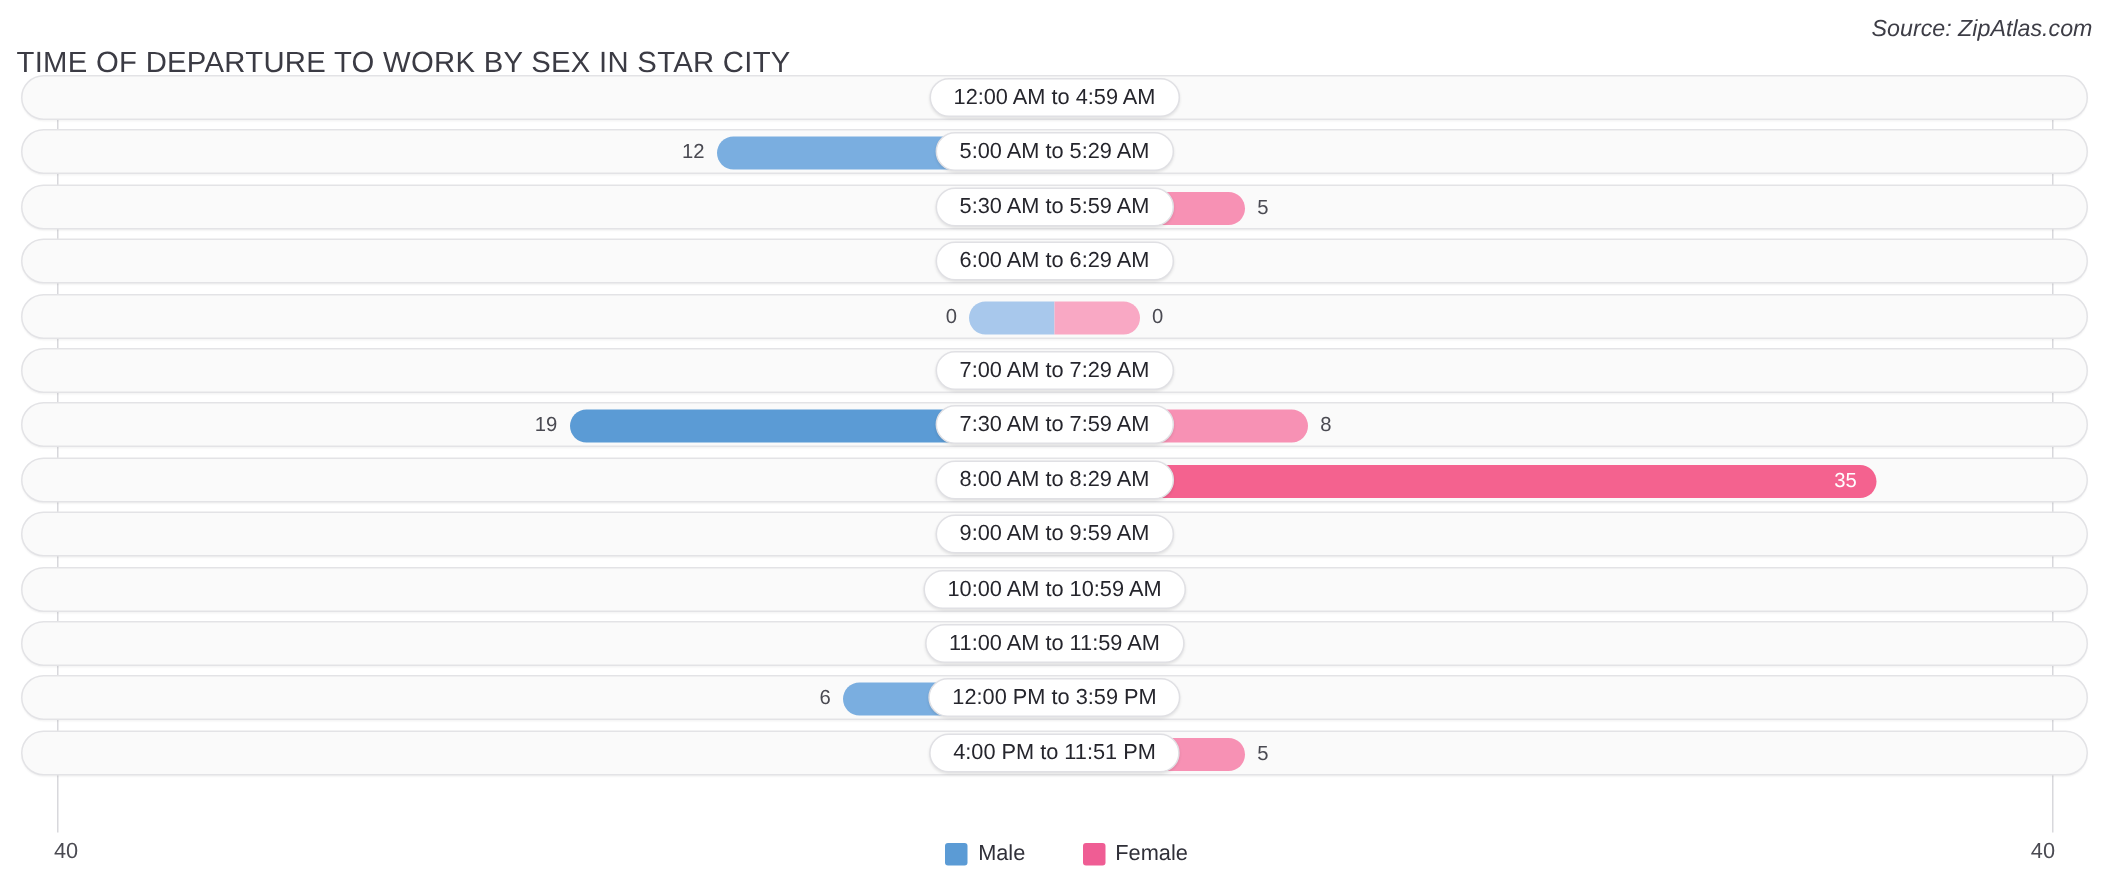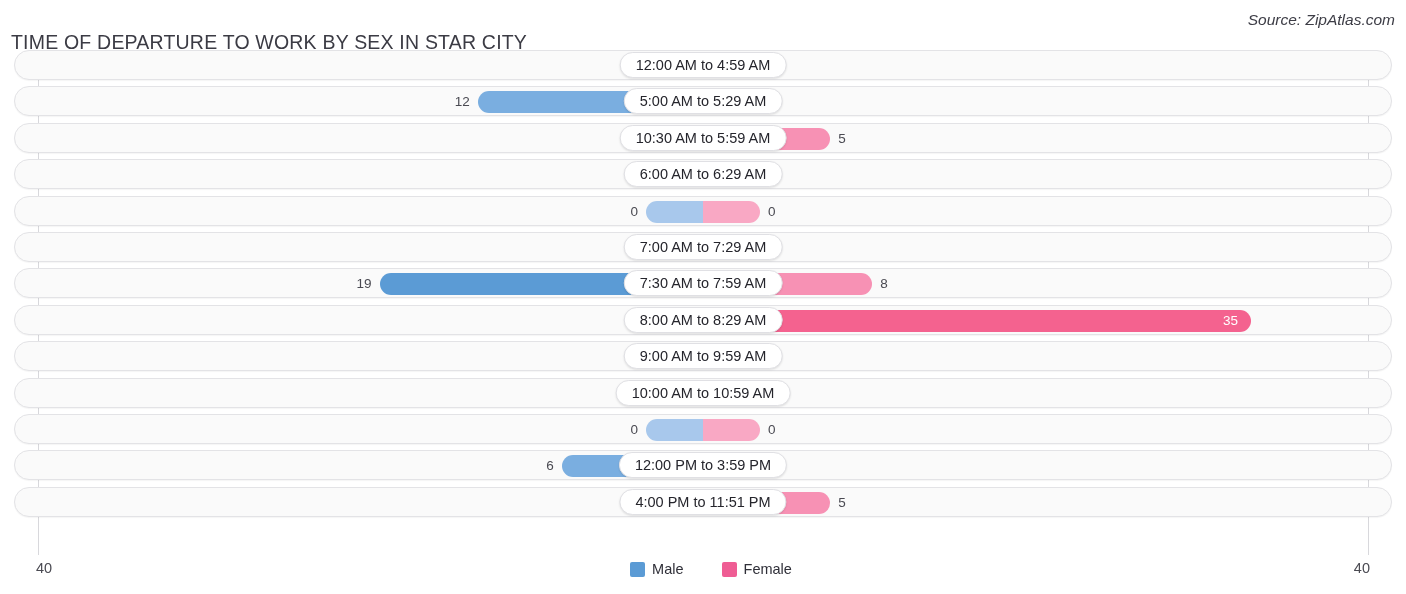--- a/index.html
+++ b/index.html
@@ -139,21 +139,21 @@
             <div class="val female" style="left: 753px;">0</div>
             <div class="pill">5:00 AM to 5:29 AM</div>
           </div>
         </div>
         <div class="row">
           <div class="bar-wrap">
             <div class="bar male" style="left: 631px; width: 57px; background: rgb(168, 200, 236);"></div>
             <div class="bar female" style="left: 688px; width: 127.125px; background: rgb(247, 145, 180);"></div>
             <div class="val male" style="right: 753px;">0</div>
             <div class="val female" style="left: 823.125px;">5</div>
-            <div class="pill">10:30 AM to 5:59 AM</div>
+            <div class="pill">5:30 AM to 5:59 AM</div>
           </div>
         </div>
         <div class="row">
           <div class="bar-wrap">
             <div class="bar male" style="left: 631px; width: 57px; background: rgb(168, 200, 236);"></div>
             <div class="bar female" style="left: 688px; width: 57px; background: rgb(249, 168, 196);"></div>
             <div class="val male" style="right: 753px;">0</div>
             <div class="val female" style="left: 753px;">0</div>
             <div class="pill">6:00 AM to 6:29 AM</div>
           </div>
@@ -210,20 +210,21 @@
             <div class="val female" style="left: 753px;">0</div>
             <div class="pill">10:00 AM to 10:59 AM</div>
           </div>
         </div>
         <div class="row">
           <div class="bar-wrap">
             <div class="bar male" style="left: 631px; width: 57px; background: rgb(168, 200, 236);"></div>
             <div class="bar female" style="left: 688px; width: 57px; background: rgb(249, 168, 196);"></div>
             <div class="val male" style="right: 753px;">0</div>
             <div class="val female" style="left: 753px;">0</div>
+            <div class="pill">11:00 AM to 11:59 AM</div>
           </div>
         </div>
         <div class="row">
           <div class="bar-wrap">
             <div class="bar male" style="left: 546.85px; width: 141.15px; background: rgb(122, 174, 224);"></div>
             <div class="bar female" style="left: 688px; width: 57px; background: rgb(249, 168, 196);"></div>
             <div class="val male" style="right: 837.15px;">6</div>
             <div class="val female" style="left: 753px;">0</div>
             <div class="pill">12:00 PM to 3:59 PM</div>
           </div>

